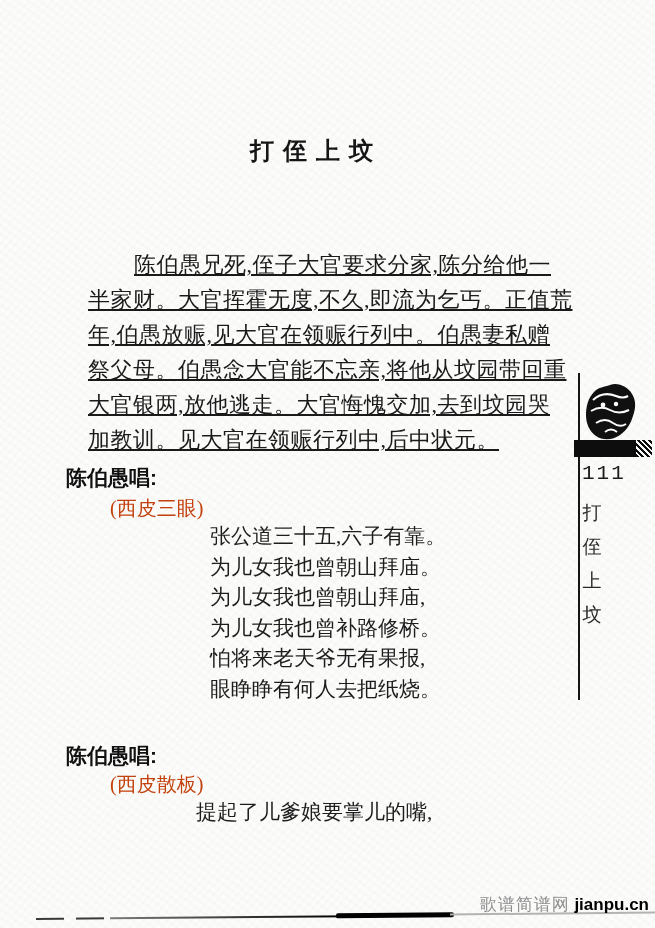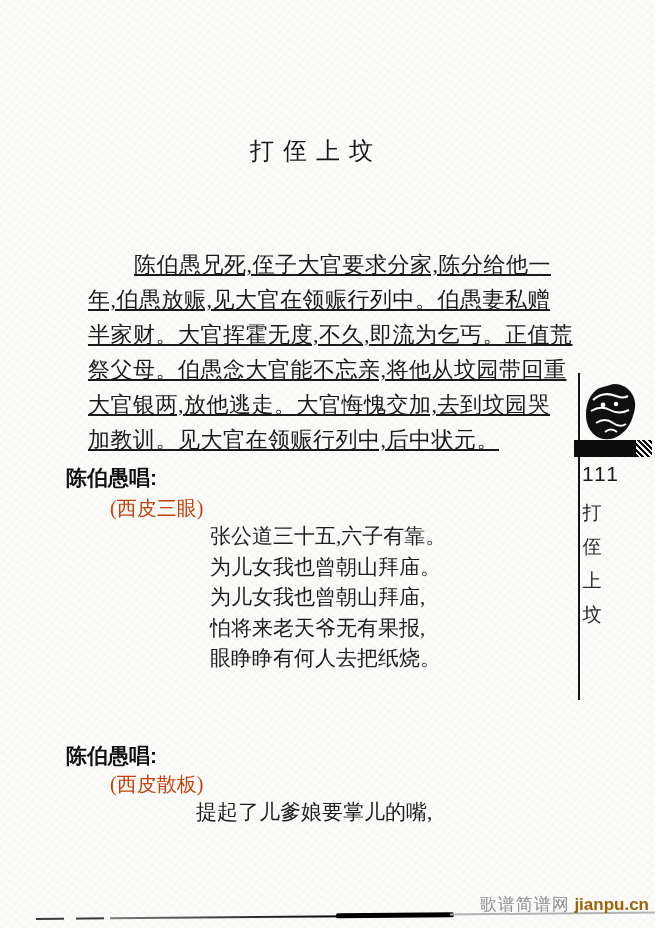--- a/index.html
+++ b/index.html
@@ -20,21 +20,21 @@
     background:
       repeating-linear-gradient(37deg, rgba(0,0,0,0.012) 0 3px, rgba(255,255,255,0) 3px 7px),
       repeating-linear-gradient(-49deg, rgba(0,0,0,0.010) 0 2px, rgba(255,255,255,0) 2px 6px);
     pointer-events: none;
   }
 
   .title {
     position: absolute;
     left: 250px; top: 135px;
     font-size: 24px;
-    font-weight: 400;
+    font-weight: 700;
     letter-spacing: 9px;
     white-space: nowrap;
     color: #161616;
   }
 
   .synopsis {
     position: absolute;
     left: 88px; top: 247px;
     width: 446px;
     font-size: 22px;
@@ -95,21 +95,21 @@
     width: 78px; height: 17px;
     background:
       linear-gradient(to right,
         #0d0d0d 0 62px,
         rgba(13,13,13,0) 62px 100%),
       repeating-linear-gradient(45deg, #0d0d0d 0 2px, rgba(0,0,0,0) 2px 4px);
   }
   .page-number {
     position: absolute;
     left: 582px; top: 462px;
-    font-family: Liberation Sans, sans-serif;
+    font-family: Liberation Mono, monospace;
     font-size: 21px;
     letter-spacing: 2px;
     color: #1b1b1b;
   }
   .vertical-title {
     position: absolute;
     left: 581px; top: 500px;
     width: 22px;
     display: flex;
     flex-direction: column;
@@ -150,44 +150,45 @@
   }
 
   .watermark {
     position: absolute;
     right: 6px; top: 893px;
     font-family: "Liberation Sans", sans-serif;
     font-size: 17px;
     white-space: nowrap;
   }
   .wm-name { color: #8f8f8f; letter-spacing: 1px; }
-  .wm-url  { color: #a16207; font-weight: bold; }
+  .wm-url  { color: #000000; font-weight: bold; }
 </style>
 </head>
 <body>
 
 <div class="page">
 
   <h1 class="title">打侄上坟</h1>
 
   <div class="synopsis">
     <div class="syn-line indent">陈伯愚兄死,侄子大官要求分家,陈分给他一</div>
+    <div class="syn-line">半家财。大官挥霍无度,不久,即流为乞丐。正值荒</div>
     <div class="syn-line">年,伯愚放赈,见大官在领赈行列中。伯愚妻私赠</div>
-    <div class="syn-line">半家财。大官挥霍无度,不久,即流为乞丐。正值荒</div>
     <div class="syn-line">祭父母。伯愚念大官能不忘亲,将他从坟园带回重</div>
     <div class="syn-line">大官银两,放他逃走。大官悔愧交加,去到坟园哭</div>
     <div class="syn-line">加教训。见大官在领赈行列中,后中状元。</div>
   </div>
 
   <div class="singer s1-singer">陈伯愚唱:</div>
   <div class="tune s1-tune">(西皮三眼)</div>
   <div class="verses s1-verses">
     <div class="verse-line">张公道三十五,六子有靠。</div>
     <div class="verse-line">为儿女我也曾朝山拜庙。</div>
     <div class="verse-line">为儿女我也曾朝山拜庙,</div>
+    <div class="verse-line">为儿女我也曾补路修桥。</div>
     <div class="verse-line">怕将来老天爷无有果报,</div>
     <div class="verse-line">眼睁睁有何人去把纸烧。</div>
   </div>
 
   <div class="singer s2-singer">陈伯愚唱:</div>
   <div class="tune s2-tune">(西皮散板)</div>
   <div class="verses s2-verses">
     <div class="verse-line">提起了儿爹娘要掌儿的嘴,</div>
   </div>
 

